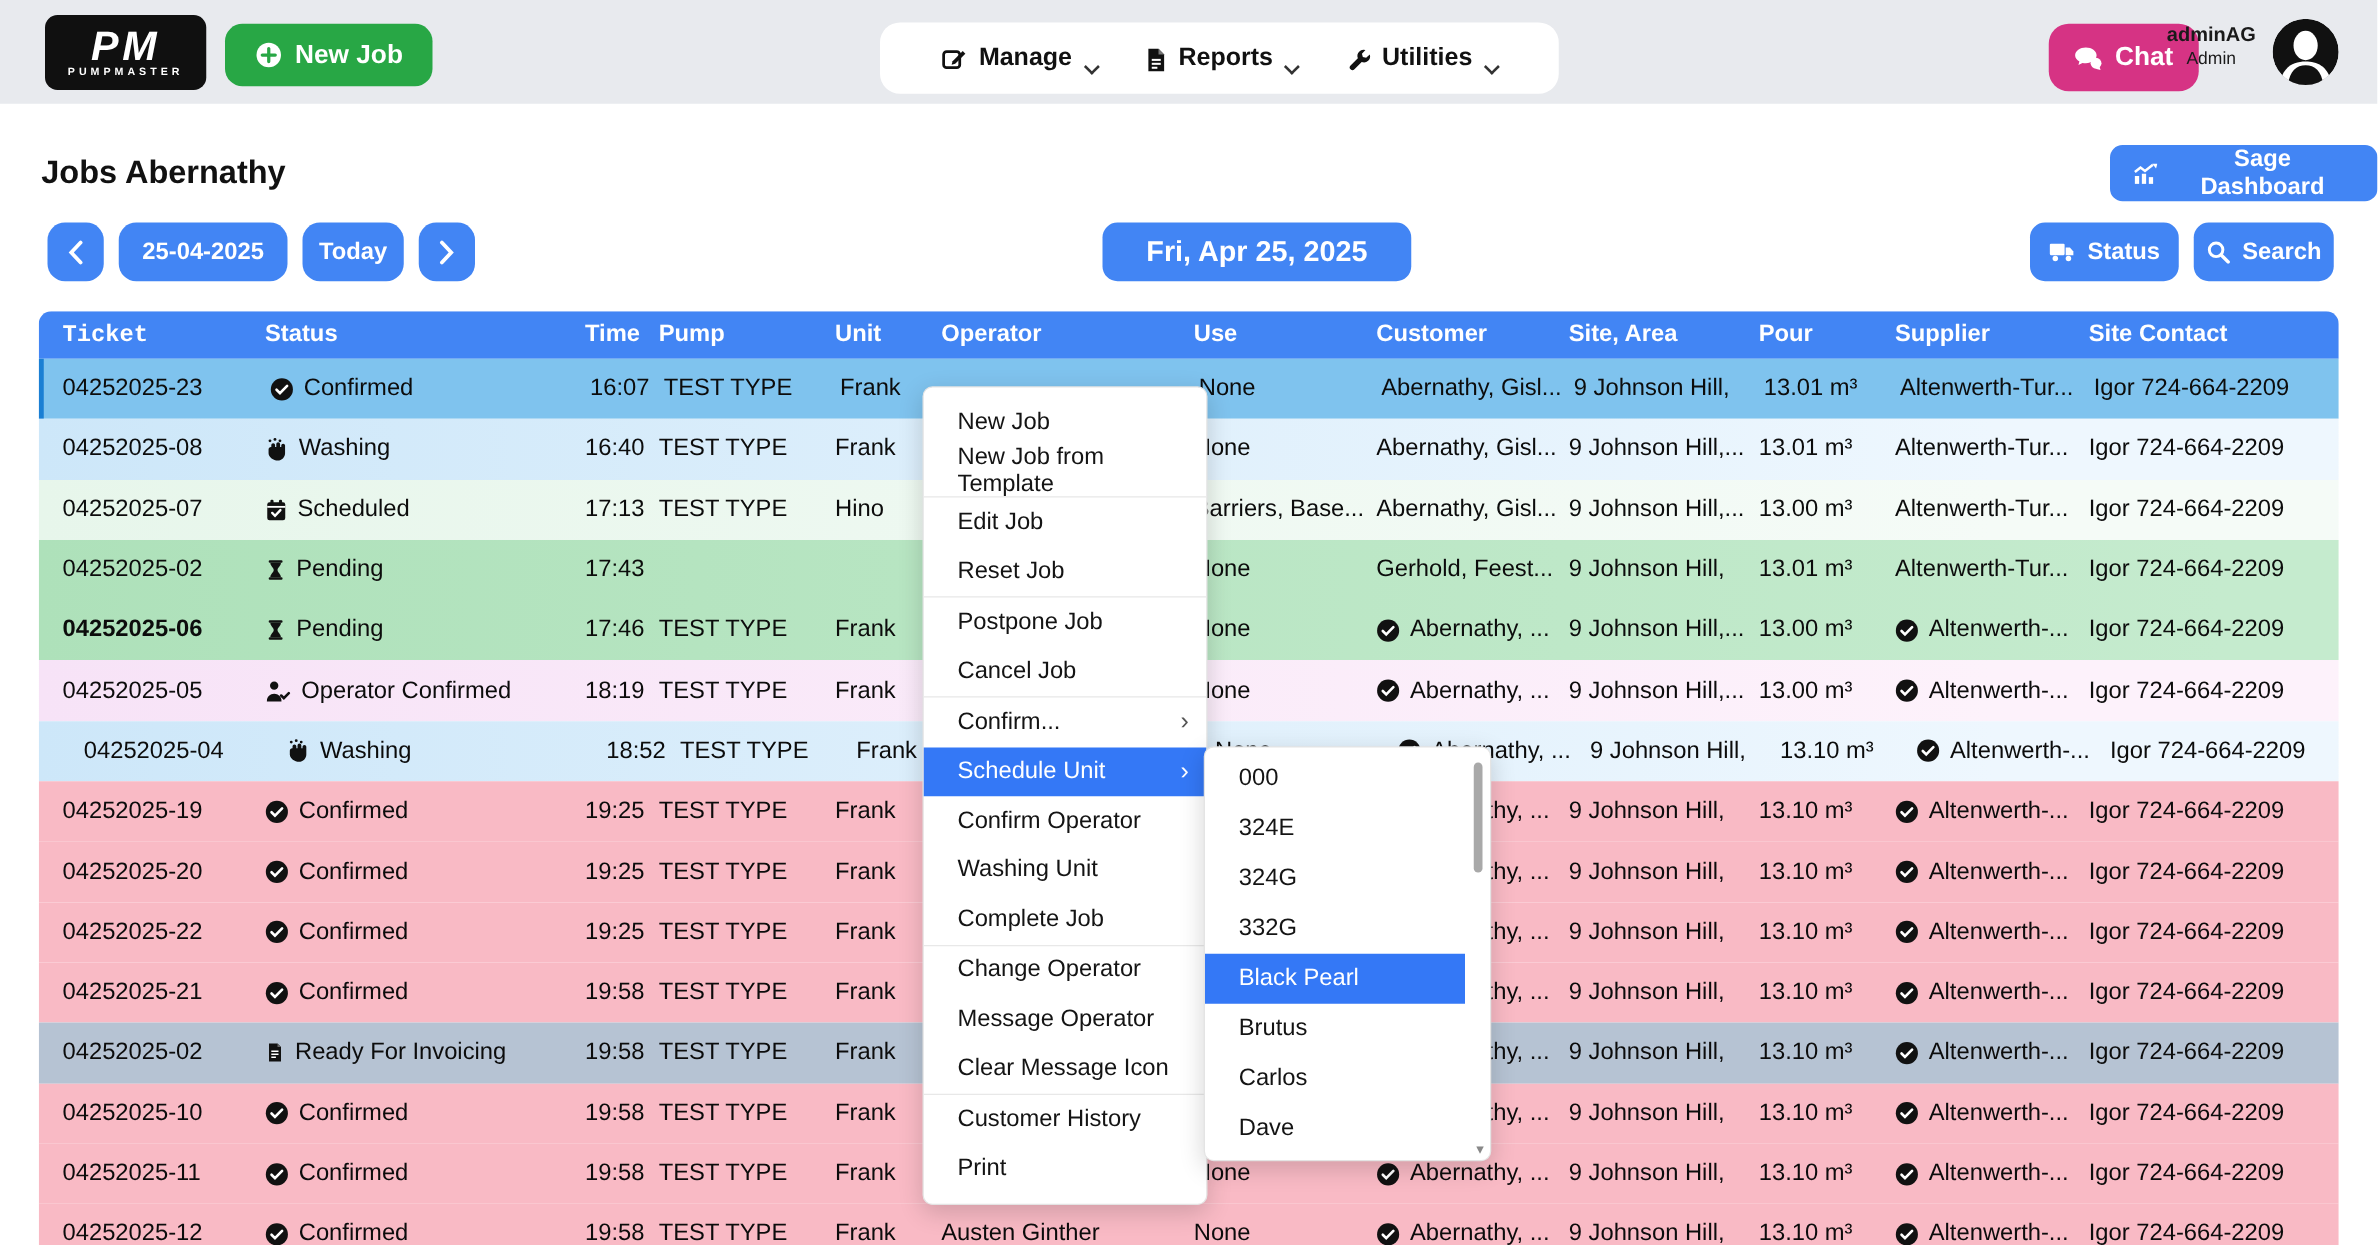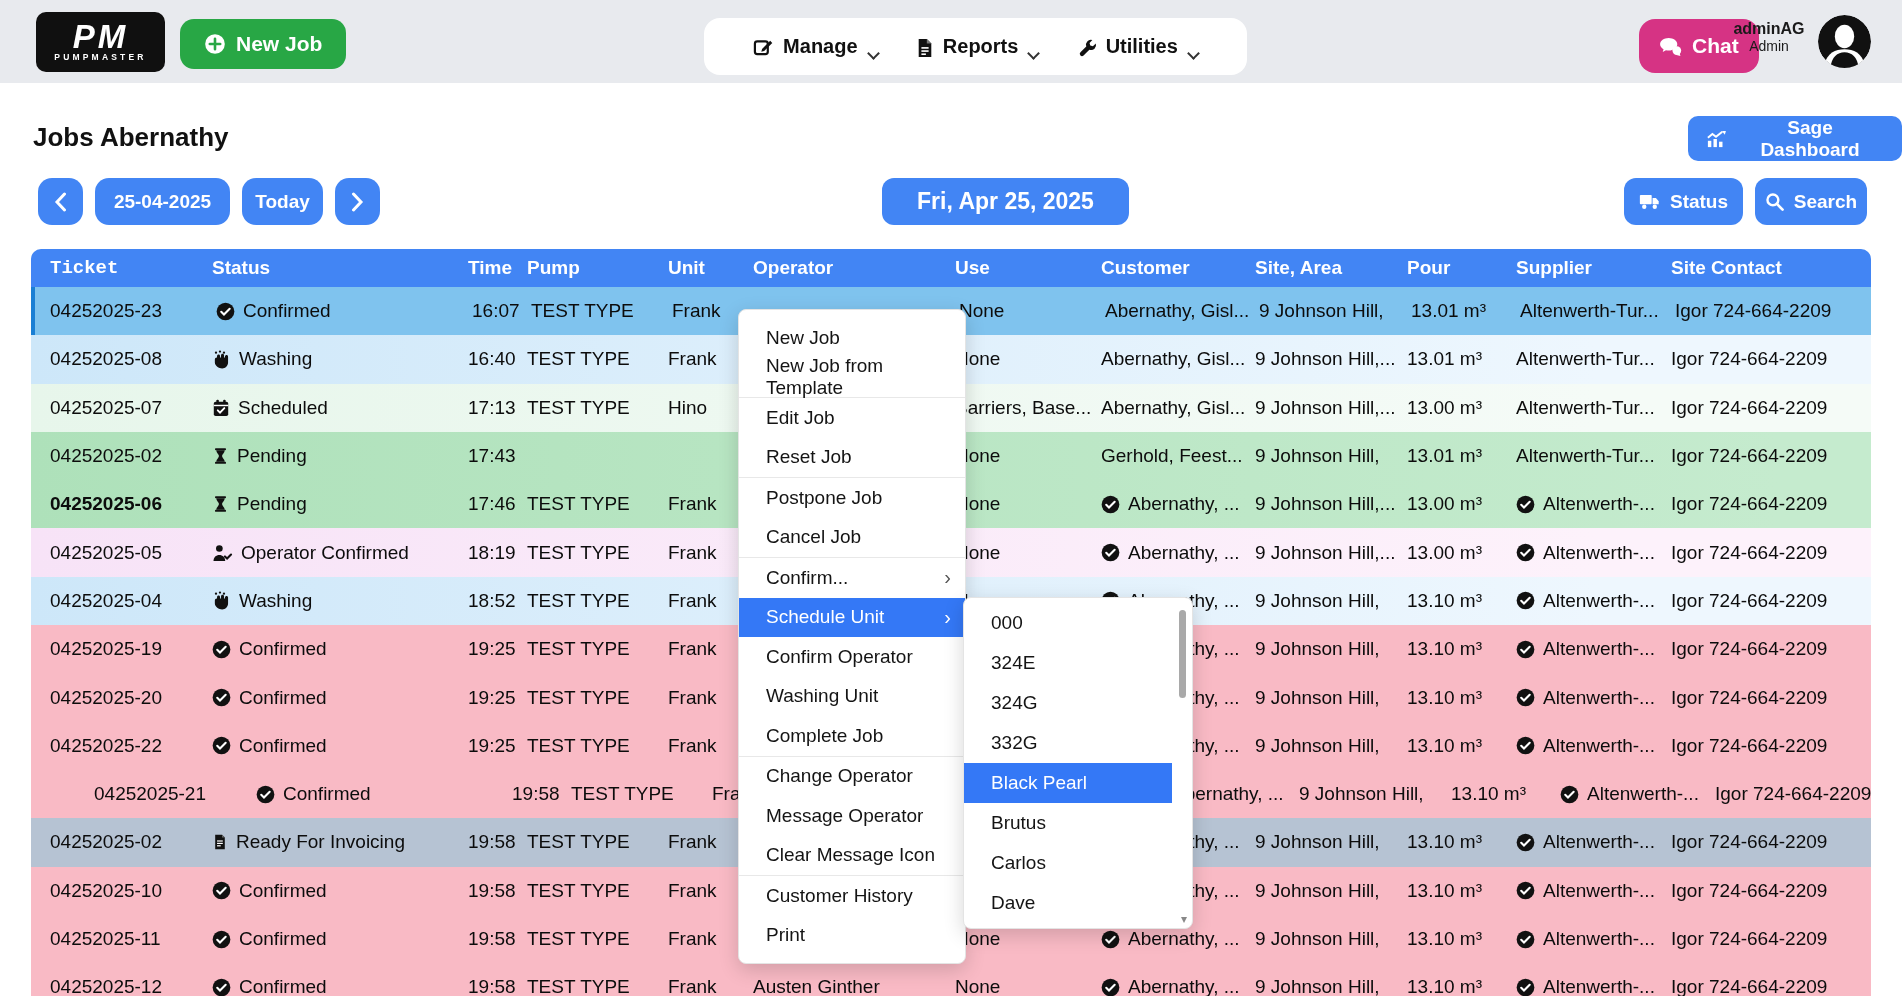--- a/index.html
+++ b/index.html
@@ -514,21 +514,21 @@
                 <path d="M5.5 10.3l2.9 2.9 6-6.1" stroke="#fff" stroke-width="2.2" fill="none" stroke-linecap="round"></path>
               </svg>
             </span>
             <span>Altenwerth-...</span>
           </div>
           <div class="t-cell c11" style="width: 200px;">
             <span>Igor 724-664-2209</span>
           </div>
         </div>
         <div class="t-row rs-lightblue">
-          <div class="t-cell c0" style="width: 181px;">
+          <div class="t-cell c0" style="width: 181px; margin-left: 17px;">
             <span>04252025-04</span>
           </div>
           <div class="t-cell c1" style="width: 256px;">
             <span class="ic">
               <svg viewBox="0 0 20 20" width="19" height="19" fill="#111">
                 <circle cx="4.2" cy="2.8" r="1.2"></circle>
                 <circle cx="8.4" cy="1.6" r="1.2"></circle>
                 <circle cx="12.6" cy="2.8" r="1.2"></circle>
                 <path d="M3 10c0-1.1.9-2 2-2h.3V6.4c0-.9.7-1.6 1.6-1.6s1.6.7 1.6 1.6V8h1V5.6c0-.9.7-1.6 1.6-1.6s1.6.7 1.6 1.6V8h1V6.8c0-.9.7-1.6 1.6-1.6s1.6.7 1.6 1.6v6.4c0 3.4-2.8 6.2-6.2 6.2S3 16.6 3 13.2z"></path>
               </svg>
@@ -740,21 +740,21 @@
                 <path d="M5.5 10.3l2.9 2.9 6-6.1" stroke="#fff" stroke-width="2.2" fill="none" stroke-linecap="round"></path>
               </svg>
             </span>
             <span>Altenwerth-...</span>
           </div>
           <div class="t-cell c11" style="width: 200px;">
             <span>Igor 724-664-2209</span>
           </div>
         </div>
         <div class="t-row rs-pink">
-          <div class="t-cell c0" style="width: 181px; margin-left: 44px;">
+          <div class="t-cell c0" style="width: 181px;">
             <span>04252025-21</span>
           </div>
           <div class="t-cell c1" style="width: 256px;">
             <span class="ic">
               <svg viewBox="0 0 20 20" width="19" height="19">
                 <circle cx="10" cy="10" r="9.3" fill="#111"></circle>
                 <path d="M5.5 10.3l2.9 2.9 6-6.1" stroke="#fff" stroke-width="2.2" fill="none" stroke-linecap="round"></path>
               </svg>
             </span>
             <span>Confirmed</span>

